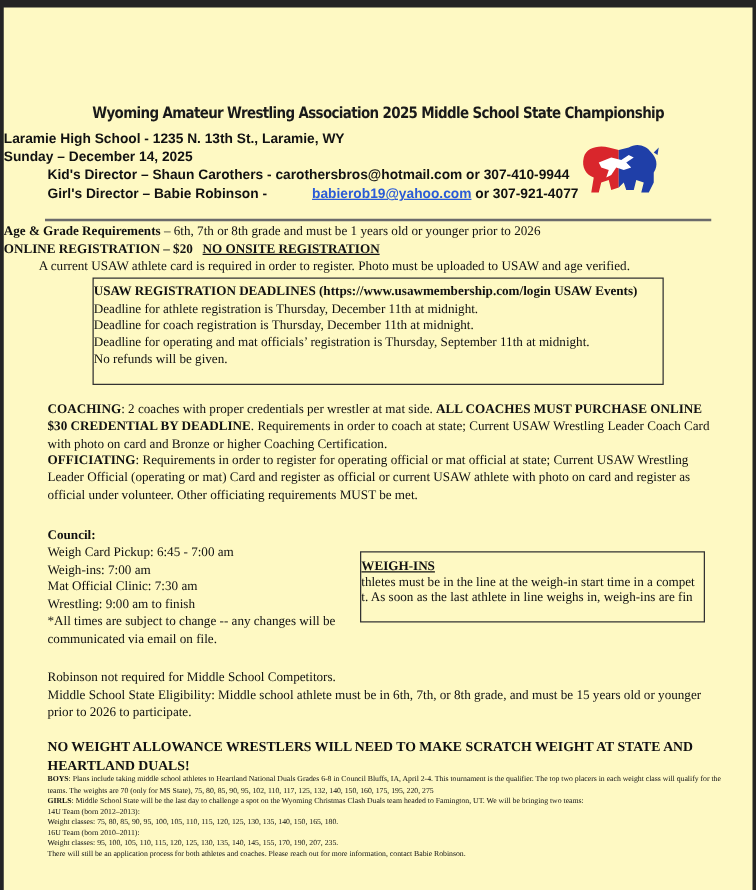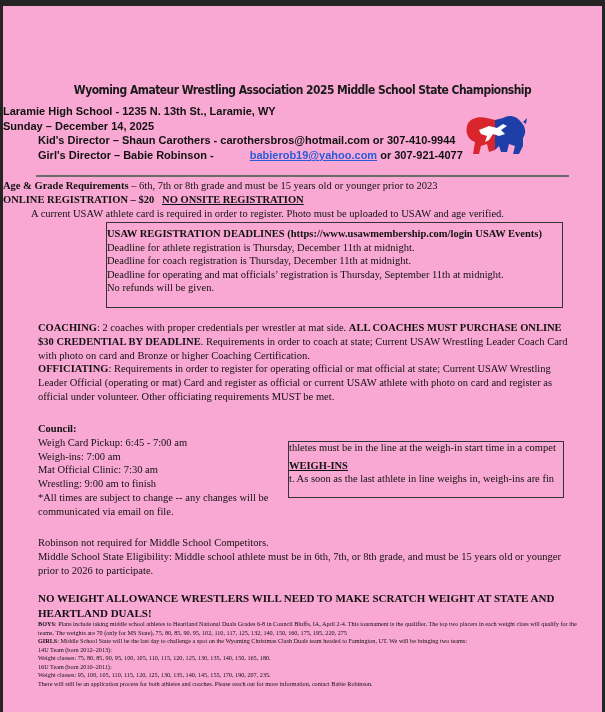--- a/index.html
+++ b/index.html
@@ -1,17 +1,17 @@
 <!DOCTYPE html>
 <html><head>
 <meta charset="utf-8">
 <style>
   html, body { margin:0; padding:0; }
   body { width:605px; height:712px; background:#242424; position:relative; overflow:hidden; }
-  .page { position:absolute; left:3px; top:6px; width:599px; height:706px; background:#f9a8d4; overflow:hidden; }
+  .page { position:absolute; left:3px; top:6px; width:599px; height:706px; background:#fef9c3; overflow:hidden; }
   .serif { font-family:"Liberation Serif","DejaVu Serif",serif; color:#111; }
   .sans { font-family:"Liberation Sans","DejaVu Sans",sans-serif; color:#111; }
   .abs { position:absolute; }
   .title { left:0; width:599px; top:76px; text-align:center; font-family:"DejaVu Sans","Liberation Sans",sans-serif; font-weight:bold; font-size:12.5px; letter-spacing:-0.6px; transform:scaleX(0.86); transform-origin:center; color:#1a1a1a; }
   .hdr { font-size:11px; font-weight:bold; }
   .c { text-align:left; }
   .link { color:#2a5bd7; text-decoration:underline;padding-left:33px; }
   .rule { left:33px; width:533px; top:169px; height:0; border-top:2px solid #6b6b6b; }
   .t10 { font-size:10.5px; line-height:13.5px; }
   .box { border:1px solid #333; }
@@ -35,46 +35,46 @@
     <svg width="66" height="46" viewBox="0 0 66 46">
       <path d="M4 14 C6 6 16 4 24 6 L32 8 L32 38 L26 40 L24 32 L18 34 L16 42 L10 42 L12 30 C6 28 2 22 4 14 Z" fill="#d9262c"></path>
       <path d="M32 8 L40 6 C46 2 54 4 58 10 C62 14 64 20 60 26 L60 34 L56 42 L50 42 L52 34 L46 32 L44 40 L38 40 L36 34 L32 38 Z" fill="#1f3fa8"></path>
       <path d="M60 10 L64 6 L63 12 Z" fill="#1f3fa8"></path>
       <path d="M16 18 L26 14 L34 16 L40 12 L44 14 L38 18 L42 22 L36 24 L30 22 L26 28 L22 30 L24 24 L18 22 Z" fill="#ffffff"></path>
     </svg>
   </div>
 
   <div class="abs rule"></div>
 
-  <div class="abs serif t10 c" style="left:0;width:597px;top:173px;"><b>Age &amp; Grade Requirements</b><span> – 6th, 7th or 8th grade and must be 15 years old or younger prior to 2023</span></div>
+  <div class="abs serif t10 c" style="left:0;width:597px;top:173px;"><b>Age &amp; Grade Requirements</b><span> – 6th, 7th or 8th grade and must be 1 years old or younger prior to 2026</span></div>
   <div class="abs serif t10 c" style="left:0;width:597px;top:187px;font-weight:bold;"><span>ONLINE REGISTRATION – $20</span>&nbsp;&nbsp;&nbsp;<u>NO ONSITE REGISTRATION</u></div>
   <div class="abs serif t10 c" style="left:0;width:597px;top:201px;padding-left:28px;">A current USAW athlete card is required in order to register. Photo must be uploaded to USAW and age verified.</div>
 
-  <div class="abs box" style="left:71px;top:216px;width:455px;height:84px;margin-left:32px;">
+  <div class="abs box" style="left:71px;top:216px;width:455px;height:84px;">
     <div class="serif t10 c" style="font-weight:bold;margin-top:4px;">USAW REGISTRATION DEADLINES (https://www.usawmembership.com/login USAW Events)</div>
     <div class="serif t10 c">Deadline for athlete registration is Thursday, December 11th at midnight.</div>
     <div class="serif t10 c">Deadline for coach registration is Thursday, December 11th at midnight.</div>
     <div class="serif t10 c">Deadline for operating and mat officials’ registration is Thursday, September 11th at midnight.</div>
     <div class="serif t10 c">No refunds will be given.</div>
   </div>
 
   <div class="abs serif t10" style="left:35px;top:315px;width:532px;line-height:13.8px;"><b>COACHING</b><span>: 2 coaches with proper credentials per wrestler at mat side. </span><b>ALL COACHES MUST PURCHASE ONLINE $30 CREDENTIAL BY DEADLINE</b><span>. Requirements in order to coach at state; Current USAW Wrestling Leader Coach Card with photo on card and Bronze or higher Coaching Certification.</span><br><b>OFFICIATING</b><span>: Requirements in order to register for operating official or mat official at state; Current USAW Wrestling Leader Official (operating or mat) Card and register as official or current USAW athlete with photo on card and register as official under volunteer. Other officiating requirements MUST be met.</span></div>
 
   <div class="abs serif t10" style="left:35px;top:416px;width:250px;line-height:13.8px;">
     <div style="font-weight:bold;">Council:</div>
     <div>Weigh Card Pickup:  6:45 - 7:00 am</div>
     <div>Weigh-ins:  7:00 am</div>
     <div>Mat Official Clinic:  7:30 am</div>
     <div>Wrestling: 9:00 am to finish</div>
     <div>*All times are subject to change -- any changes will be communicated via email on file.</div>
   </div>
 
   <div class="abs box" style="left:285px;top:435px;width:274px;height:55px;overflow:hidden;">
+    <div class="serif t10 c" style="margin-top:5px;font-weight:bold;text-decoration:underline;">WEIGH-INS</div>
     <div class="serif t10" style="white-space:nowrap;line-height:12px;">thletes must be in the line at the weigh-in start time in a compet</div>
-    <div class="serif t10 c" style="margin-top:5px;font-weight:bold;text-decoration:underline;">WEIGH-INS</div>
     <div class="serif t10" style="white-space:nowrap;line-height:12px;">t. As soon as the last athlete in line weighs in, weigh-ins are fin</div>
   </div>
 
   <div class="abs serif t10" style="left:35px;top:530px;width:532px;line-height:13.8px;">
     <div>Robinson not required for Middle School Competitors.</div>
     <div>Middle School State Eligibility: Middle school athlete must be in 6th, 7th, or 8th grade, and must be 15 years old or younger prior to 2026 to participate.</div>
   </div>
 
   <div class="abs serif" style="left:35px;top:585px;width:530px;font-size:11px;line-height:14.5px;font-weight:bold;">NO WEIGHT ALLOWANCE WRESTLERS WILL NEED TO MAKE SCRATCH WEIGHT AT STATE AND HEARTLAND DUALS!</div>
 

